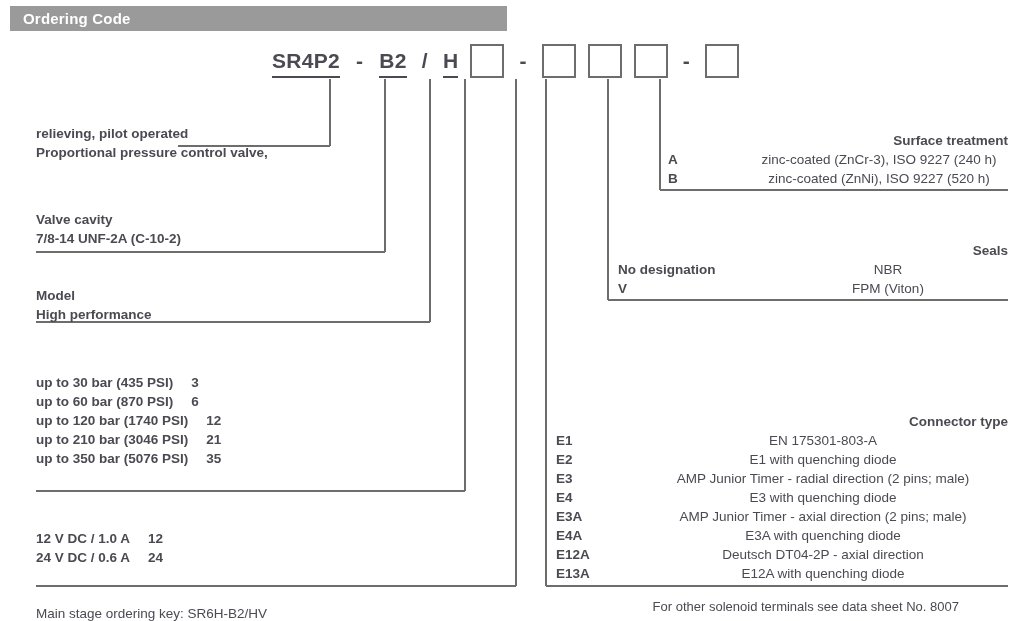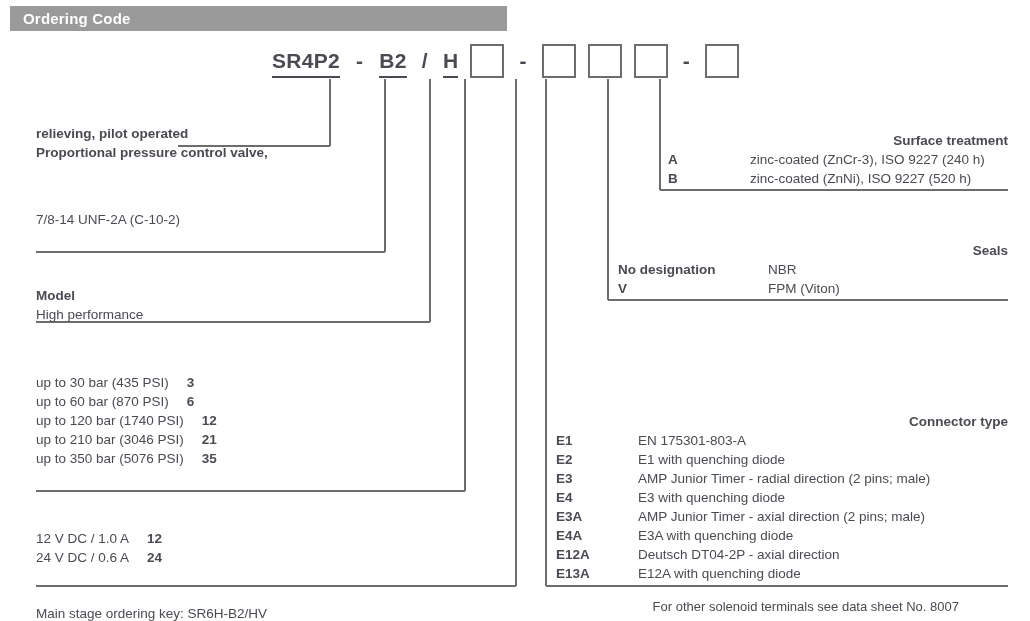--- a/index.html
+++ b/index.html
@@ -45,33 +45,33 @@
     line-height: 34px; height: 34px;
     padding: 0 3px; font-size: 21px; font-weight: bold;
   }
 
   
   #leaders { position: absolute; left: 0; top: 0; width: 1030px; height: 621px; }
 
   
   .blk { position: absolute; font-size: 13.5px; line-height: 19px; }
   .blk .h { font-weight: bold; }
-  .blk .l { font-weight: normal; }
+  .blk .l { font-weight: bold; }
 
   .lblk { text-align: left; }
   .rblk { text-align: right; }
 
   
   .row2 { display: flex; }
   .row2 .code { font-weight: bold; padding-left: 18px; }
 
   
   .rrow { display: flex; }
   .rrow .key { font-weight: bold; width: 82px; flex: 0 0 82px; text-align: left; }
-  .rrow .desc { flex: 1 1 auto; text-align: left; }
+  .rrow .desc { flex: 1 1 auto; text-align: center; }
 
   .footer-l {
     position: absolute; left: 36px; top: 599px;
     font-size: 13.5px; color: #4a4a52; margin-top: 7px;
   }
   .footer-r {
     position: absolute; right: 22px; top: 599px;
     font-size: 13px; color: #4a4a52; text-align: left;
   }
 </style>
@@ -127,20 +127,21 @@
     <span class="box-dash">-</span>
     <span class="code-box"></span>
   </div>
 
   <div class="blk lblk" style="left:36px; top:124px; width:300px;">
     <div class="h">relieving, pilot operated</div>
     <div class="h">Proportional pressure control valve,</div>
   </div>
 
   <div class="blk lblk" style="left:36px; top:210px; width:340px;">
+    <div class="h">Valve cavity</div>
     <div class="l">7/8-14 UNF-2A (C-10-2)</div>
   </div>
 
   <div class="blk lblk" style="left:36px; top:286px; width:340px;">
     <div class="h">Model</div>
     <div class="l">High performance</div>
   </div>
 
   <div class="blk lblk" style="left:36px; top:373px; width:429px;">
     <div class="row2">

